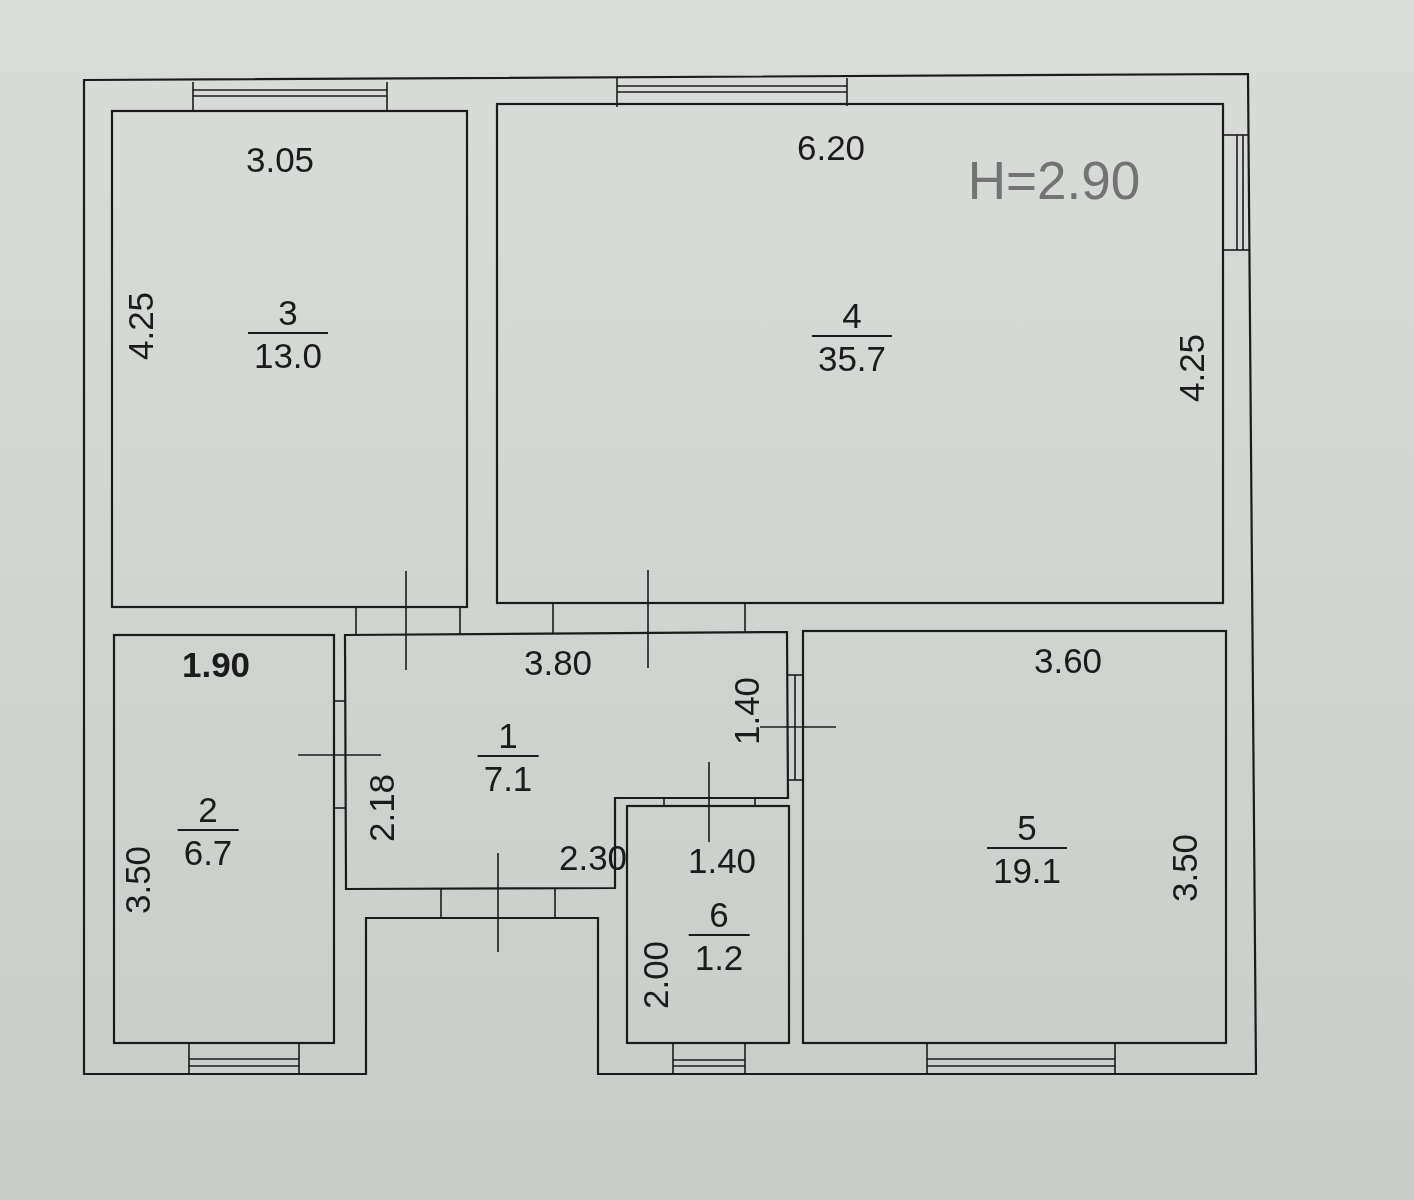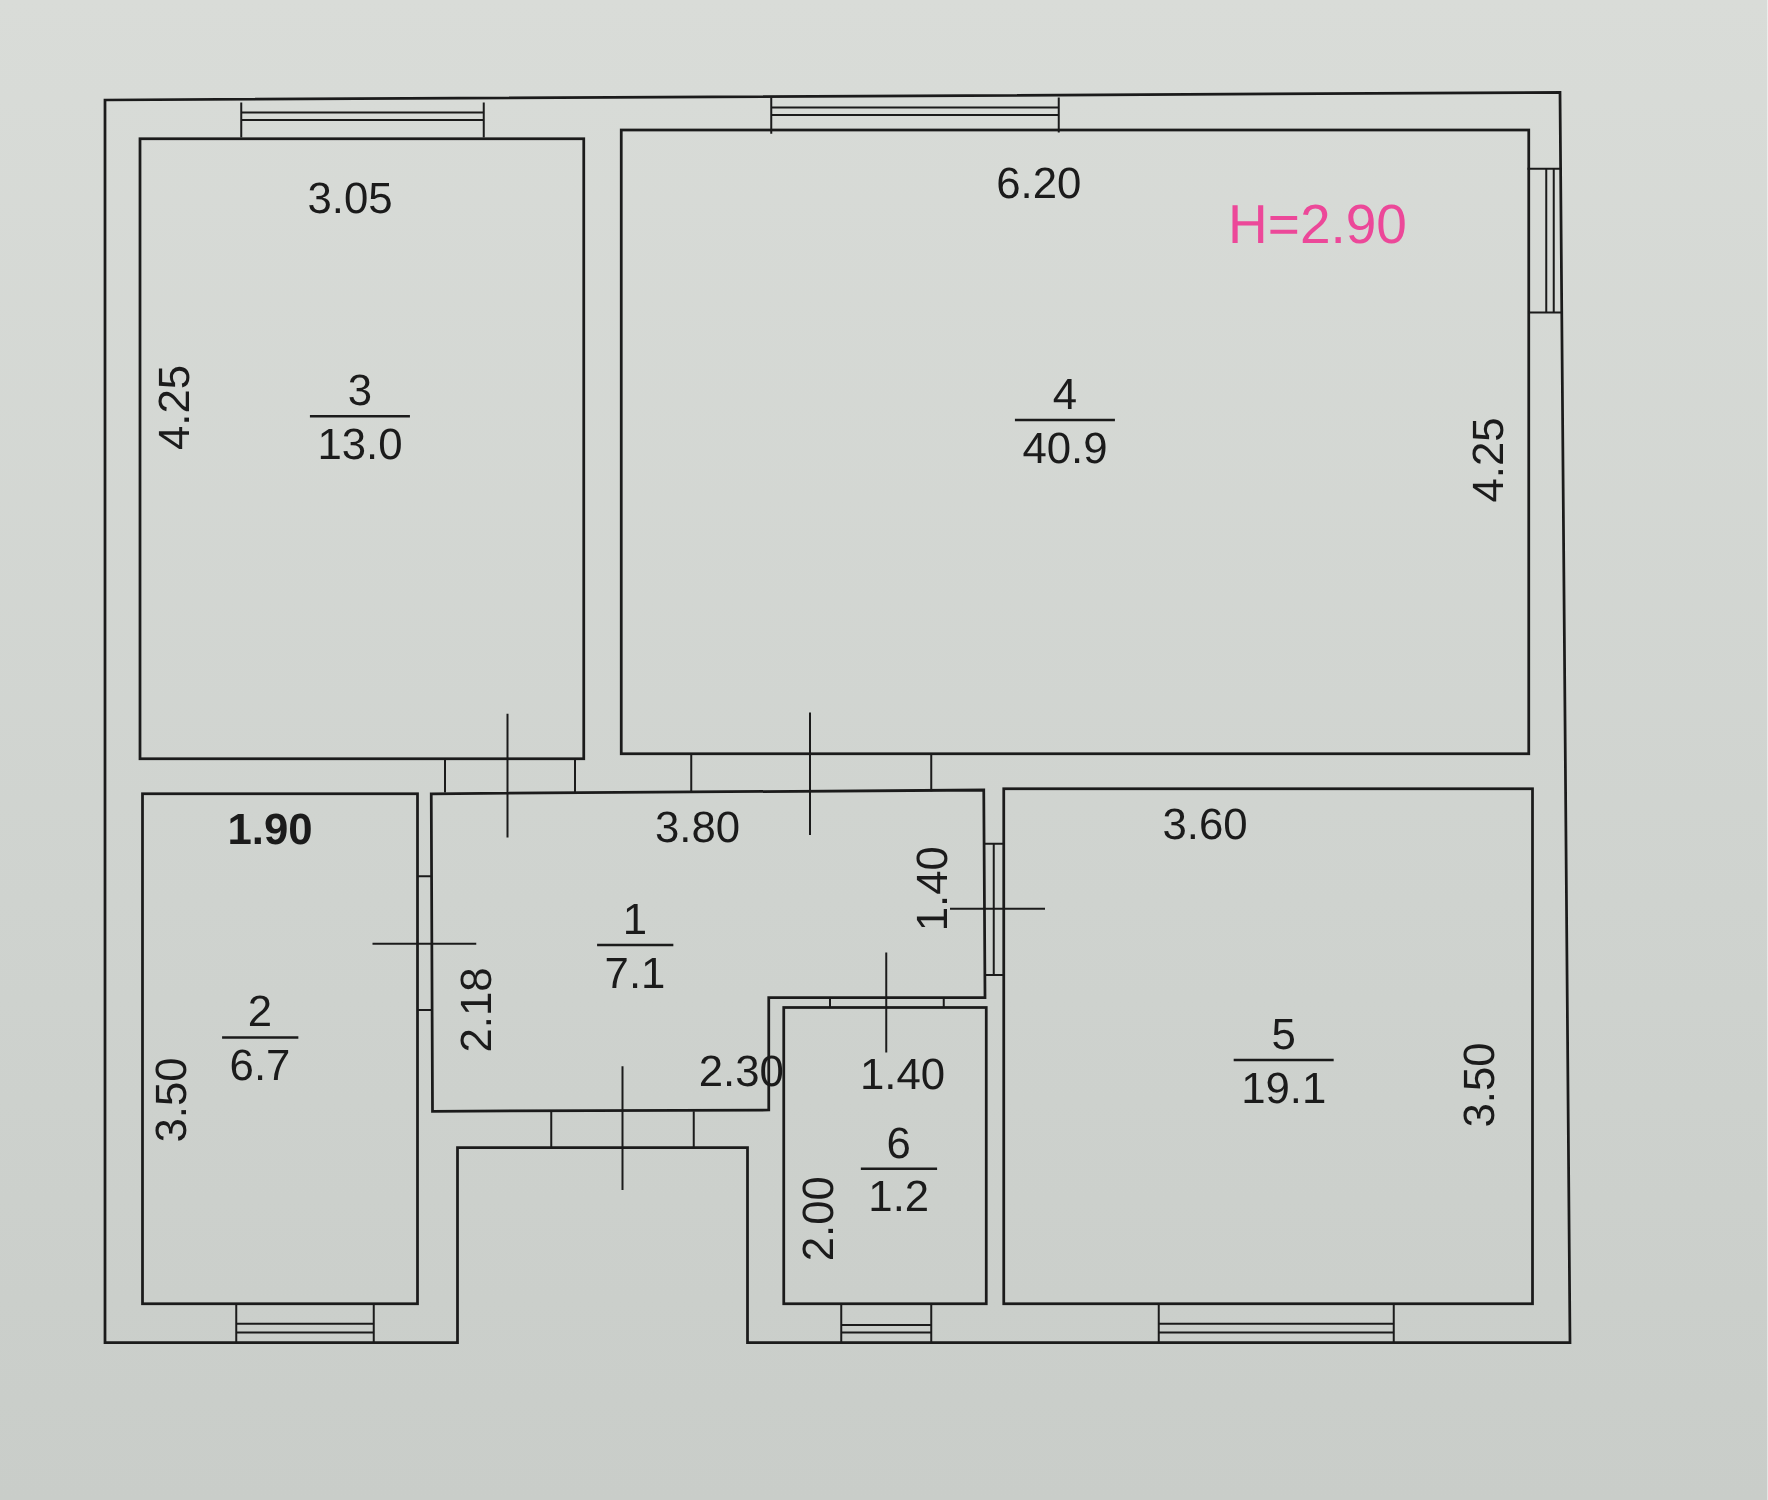--- a/index.html
+++ b/index.html
@@ -9,21 +9,21 @@
     font-family: "Liberation Sans", "DejaVu Sans", sans-serif;
     position: relative;
   }
   .plan { position: absolute; left: 0; top: 0; width: 1414px; height: 1200px; }
   .plan svg { position: absolute; left: 0; top: 0; }
   .lbl {
     position: absolute; color: #1b1b1b; font-size: 35px; line-height: 1;
     white-space: nowrap; transform: translate(-50%, -50%);
   }
   .lbl.v { transform: translate(-50%, -50%) rotate(-90deg); }
-  .lbl.height { color: #ec4899; font-size: 44px; }
+  .lbl.height { color: #737373; font-size: 53px; }
   .frac {
     position: absolute; transform: translate(-50%, 0);
     display: flex; flex-direction: column; align-items: center;
     color: #1b1b1b; font-size: 35px; line-height: 1;
   }
   .frac .num { padding-bottom: 2px; }
   .frac .bar { height: 2px; background: #1b1b1b; align-self: stretch; margin: 0 -6px; }
   .frac .area { padding-top: 4px; }
 </style>
 </head>
@@ -124,21 +124,21 @@
     <span class="num">3</span>
     <span class="bar"></span>
     <span class="area">13.0</span>
   </div>
 
   <div class="lbl" style="left:831px; top:147px;">6.20</div>
   <div class="lbl v" style="left:1191px; top:368px;">4.25</div>
   <div class="frac" style="left:852px; top:298px;">
     <span class="num">4</span>
     <span class="bar"></span>
-    <span class="area">40.9</span>
+    <span class="area">35.7</span>
   </div>
 
   <div class="lbl" style="left:216px; top:664px;font-weight:bold;">1.90</div>
   <div class="lbl v" style="left:137px; top:880px;">3.50</div>
   <div class="frac" style="left:208px; top:792px;">
     <span class="num">2</span>
     <span class="bar"></span>
     <span class="area">6.7</span>
   </div>
 
@@ -153,20 +153,20 @@
   </div>
 
   <div class="lbl" style="left:722px; top:860px;">1.40</div>
   <div class="lbl v" style="left:655px; top:975px;">2.00</div>
   <div class="frac" style="left:719px; top:897px;">
     <span class="num">6</span>
     <span class="bar"></span>
     <span class="area">1.2</span>
   </div>
 
-  <div class="lbl" style="left:964px; top:660px;">3.60</div>
+  <div class="lbl" style="left:1068px; top:660px;">3.60</div>
   <div class="lbl v" style="left:1184px; top:868px;">3.50</div>
   <div class="frac" style="left:1027px; top:810px;">
     <span class="num">5</span>
     <span class="bar"></span>
     <span class="area">19.1</span>
   </div>
 </div>
 
 </body></html>

